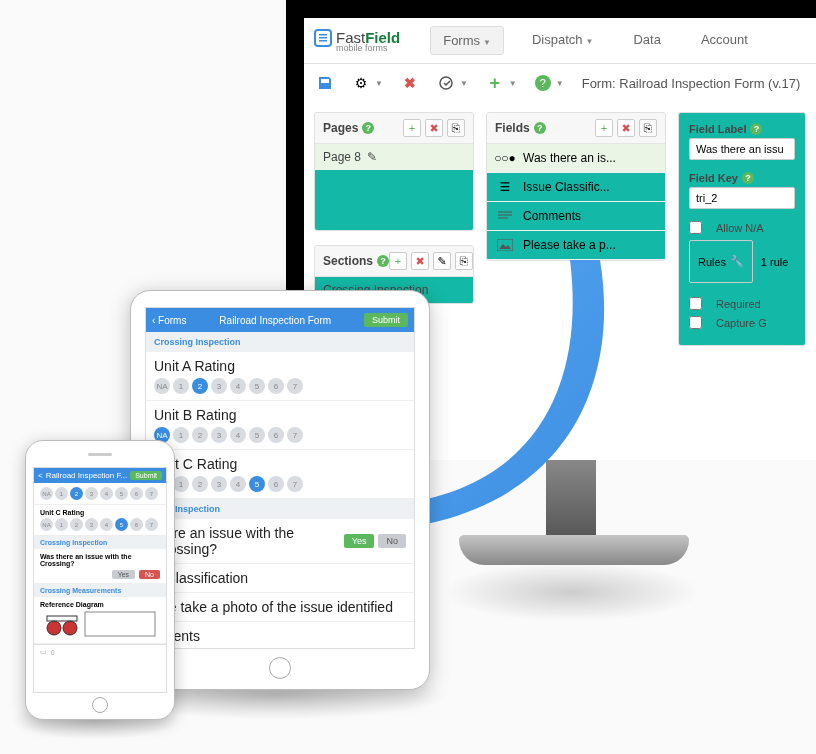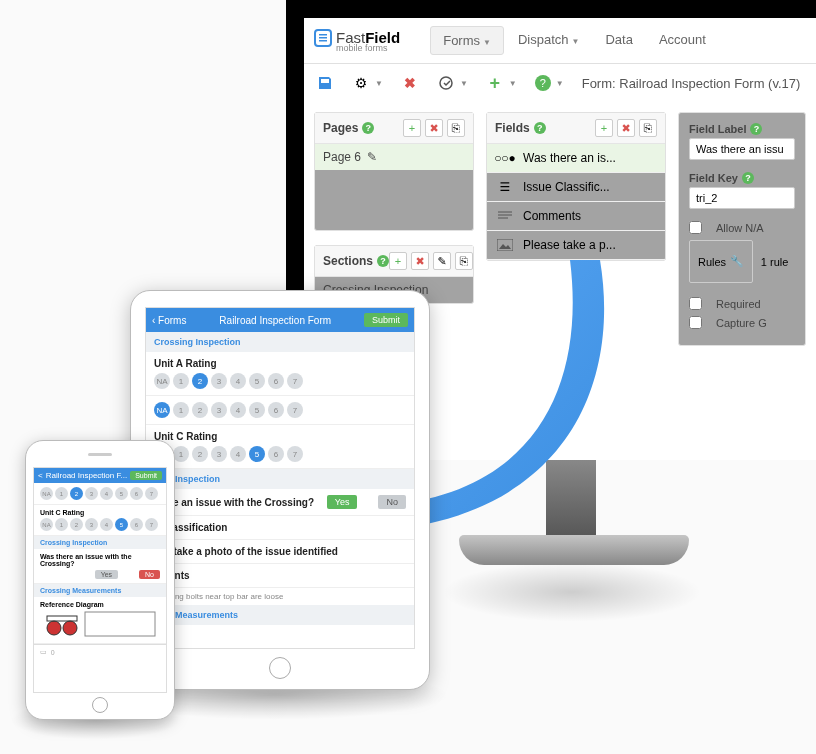--- a/index.html
+++ b/index.html
@@ -9,34 +9,34 @@
 .monitor { position: absolute; top: 0; right: 0; width: 530px; height: 630px; }
 .monitor-screen { width: 530px; height: 460px; background: #fff; border: 18px solid #000; border-right: 0; border-bottom: 0; position: relative; overflow: hidden; }
 .monitor-base-neck { position: absolute; left: 50%; transform: translateX(-10%); top: 460px; width: 50px; height: 80px; background: linear-gradient(#888, #555); }
 .monitor-base-foot { position: absolute; left: 50%; transform: translateX(-40%); top: 535px; width: 230px; height: 30px; background: linear-gradient(#c5c5c5, #888); border-radius: 6px 6px 30px 30px; }
 .monitor-base-shad { position: absolute; left: 50%; transform: translateX(-42%); top: 562px; width: 260px; height: 60px; background: radial-gradient(ellipse, rgba(0,0,0,.18), transparent 70%); }
 
 .desk-header { display: flex; align-items: center; padding: 8px 10px; border-bottom: 1px solid #e0e0e0; font-size: 13px; color: #666; }
 .desk-logo { display: flex; align-items: center; gap: 4px; margin-right: 22px; }
 .desk-logo-icon { width: 18px; height: 18px; border: 2px solid #3a8de0; border-radius: 4px; display: flex; align-items: center; justify-content: center; }
 .desk-logo-txt { font-size: 15px; color: #444; font-weight: 400; }
-.desk-logo-txt b { color: #000000; }
+.desk-logo-txt b { color: #15803d; }
 .desk-logo-sub { font-size: 9px; color: #888; margin-left: 22px; margin-top: -4px; }
-.desk-nav { display: flex; gap: 2px; padding-left: 8px; }
+.desk-nav { display: flex; gap: 16px; padding-left: 8px; }
 .desk-nav-item { padding: 6px 12px; cursor: pointer; }
 .desk-nav-item.active { background: #f2f2f2; border: 1px solid #ddd; border-radius: 3px; }
 .caret { font-size: 8px; margin-left: 3px; color: #888; }
 
 .desk-toolbar { display: flex; align-items: center; gap: 18px; padding: 10px 12px; font-size: 14px; }
 .tb-icon { width: 18px; height: 18px; display: inline-flex; align-items: center; justify-content: center; cursor: pointer; }
 .tb-group { display: flex; align-items: center; gap: 2px; }
 .desk-toolbar .formname { font-size: 13px; color: #555; }
 
 .desk-body { display: flex; gap: 12px; padding: 10px; }
-.panel { background: #a3a3a3; border: 1px solid #e0e0e0; border-radius: 3px; font-size: 12px; }
+.panel { background: #14b8a6; border: 1px solid #e0e0e0; border-radius: 3px; font-size: 12px; }
 .panel-head { display: flex; align-items: center; justify-content: space-between; padding: 6px 8px; background: #f7f7f7; border-bottom: 1px solid #e5e5e5; }
 .panel-title { font-weight: bold; color: #444; display: flex; align-items: center; gap: 4px; }
 .help-q { width: 12px; height: 12px; border-radius: 50%; background: #5cb85c; color: #fff; font-size: 9px; display: inline-flex; align-items: center; justify-content: center; }
 .panel-actions { display: flex; gap: 4px; }
 .pa-btn { width: 18px; height: 18px; border: 1px solid #ccc; border-radius: 2px; background: #fff; font-size: 11px; display: flex; align-items: center; justify-content: center; cursor: pointer; }
 .pa-btn.green { color: #5cb85c; }
 .pa-btn.red { color: #d9534f; }
 
 .left-col { width: 160px; display: flex; flex-direction: column; gap: 14px; }
 .mid-col { width: 180px; }
@@ -57,25 +57,25 @@
 .rules-btn { border: 1px solid #ccc; padding: 14px 8px; border-radius: 2px; display: flex; align-items: center; gap: 4px; }
 
 
 .tablet { position: absolute; left: 130px; top: 290px; width: 300px; height: 400px; background: #fff; border-radius: 20px; border: 1px solid #bbb; padding: 16px 14px 40px; box-shadow: 0 4px 20px rgba(0,0,0,0.25); }
 .tablet-home { position: absolute; bottom: 10px; left: 50%; transform: translateX(-50%); width: 22px; height: 22px; border: 1px solid #aaa; border-radius: 50%; }
 .tablet-screen { width: 100%; height: 100%; border: 1px solid #ddd; overflow: hidden; font-size: 9px; }
 .tab-bar { background: #3a8de0; color: #fff; display: flex; align-items: center; justify-content: space-between; padding: 5px 6px; font-size: 10px; }
 .tab-submit { background: #5cb85c; padding: 2px 8px; border-radius: 2px; font-size: 9px; }
 .tab-section-h { background: #eef1f4; color: #3a8de0; font-weight: bold; padding: 5px 8px; font-size: 9px; }
 .tab-field { padding: 6px 8px; border-bottom: 1px solid #eee; }
-.tab-label { font-weight: bold; color: #222; font-size: 10px; margin-bottom: 4px; }
+.tab-label { font-weight: normal; color: #222; font-size: 14px; margin-bottom: 4px; }
 .dots { display: flex; gap: 3px; flex-wrap: wrap; }
 .dot { width: 16px; height: 16px; border-radius: 50%; background: #d8dce0; color: #888; font-size: 8px; display: flex; align-items: center; justify-content: center; }
 .dot.sel { background: #3a8de0; color: #fff; }
-.yesno { display: flex; gap: 21px; justify-content: flex-end; }
+.yesno { display: flex; gap: 4px; justify-content: flex-end; }
 .yn { padding: 2px 8px; border-radius: 2px; font-size: 9px; color: #fff; }
 .yn.y { background: #5cb85c; } .yn.n { background: #c8ccd0; color: #555; }
 .yn.n.red { background: #d9534f; color: #fff; }
 .tab-note { color: #888; font-size: 8px; padding: 4px 8px; }
 
 
 .phone { position: absolute; left: 25px; top: 440px; width: 150px; height: 280px; background: #fff; border-radius: 18px; border: 1px solid #bbb; box-shadow: 0 4px 16px rgba(0,0,0,0.25); padding: 26px 7px 26px; }
 .phone-home { position: absolute; bottom: 6px; left: 50%; transform: translateX(-50%); width: 16px; height: 16px; border: 1px solid #aaa; border-radius: 50%; }
 .phone-speaker { position: absolute; top: 12px; left: 50%; transform: translateX(-50%); width: 24px; height: 3px; background: #ccc; border-radius: 2px; }
 .phone-screen { width: 100%; height: 100%; border: 1px solid #ddd; overflow: hidden; font-size: 7px; }
@@ -163,21 +163,21 @@
                 <span>Pages</span>
                 <span class="help-q">?</span>
               </span>
             <span class="panel-actions">
               <span class="pa-btn green">+</span>
               <span class="pa-btn red">✖</span>
               <span class="pa-btn">⎘</span>
             </span>
           </div>
           <div class="page-row">
-              <span>Page 6</span>
+              <span>Page 8</span>
               <span>✎</span>
             </div>
           <div style="height:60px"></div>
         </div>
 
         <div class="panel">
           <div class="panel-head">
             <span class="panel-title">
                 <span>Sections</span>
                 <span class="help-q">?</span>
@@ -303,20 +303,21 @@
           <span class="dot">1</span>
           <span class="dot sel">2</span>
           <span class="dot">3</span>
           <span class="dot">4</span>
           <span class="dot">5</span>
           <span class="dot">6</span>
           <span class="dot">7</span>
         </div>
     </div>
     <div class="tab-field">
+      <div class="tab-label">Unit B Rating</div>
       <div class="dots" id="dotsB">
           <span class="dot sel">NA</span>
           <span class="dot">1</span>
           <span class="dot">2</span>
           <span class="dot">3</span>
           <span class="dot">4</span>
           <span class="dot">5</span>
           <span class="dot">6</span>
           <span class="dot">7</span>
         </div>

